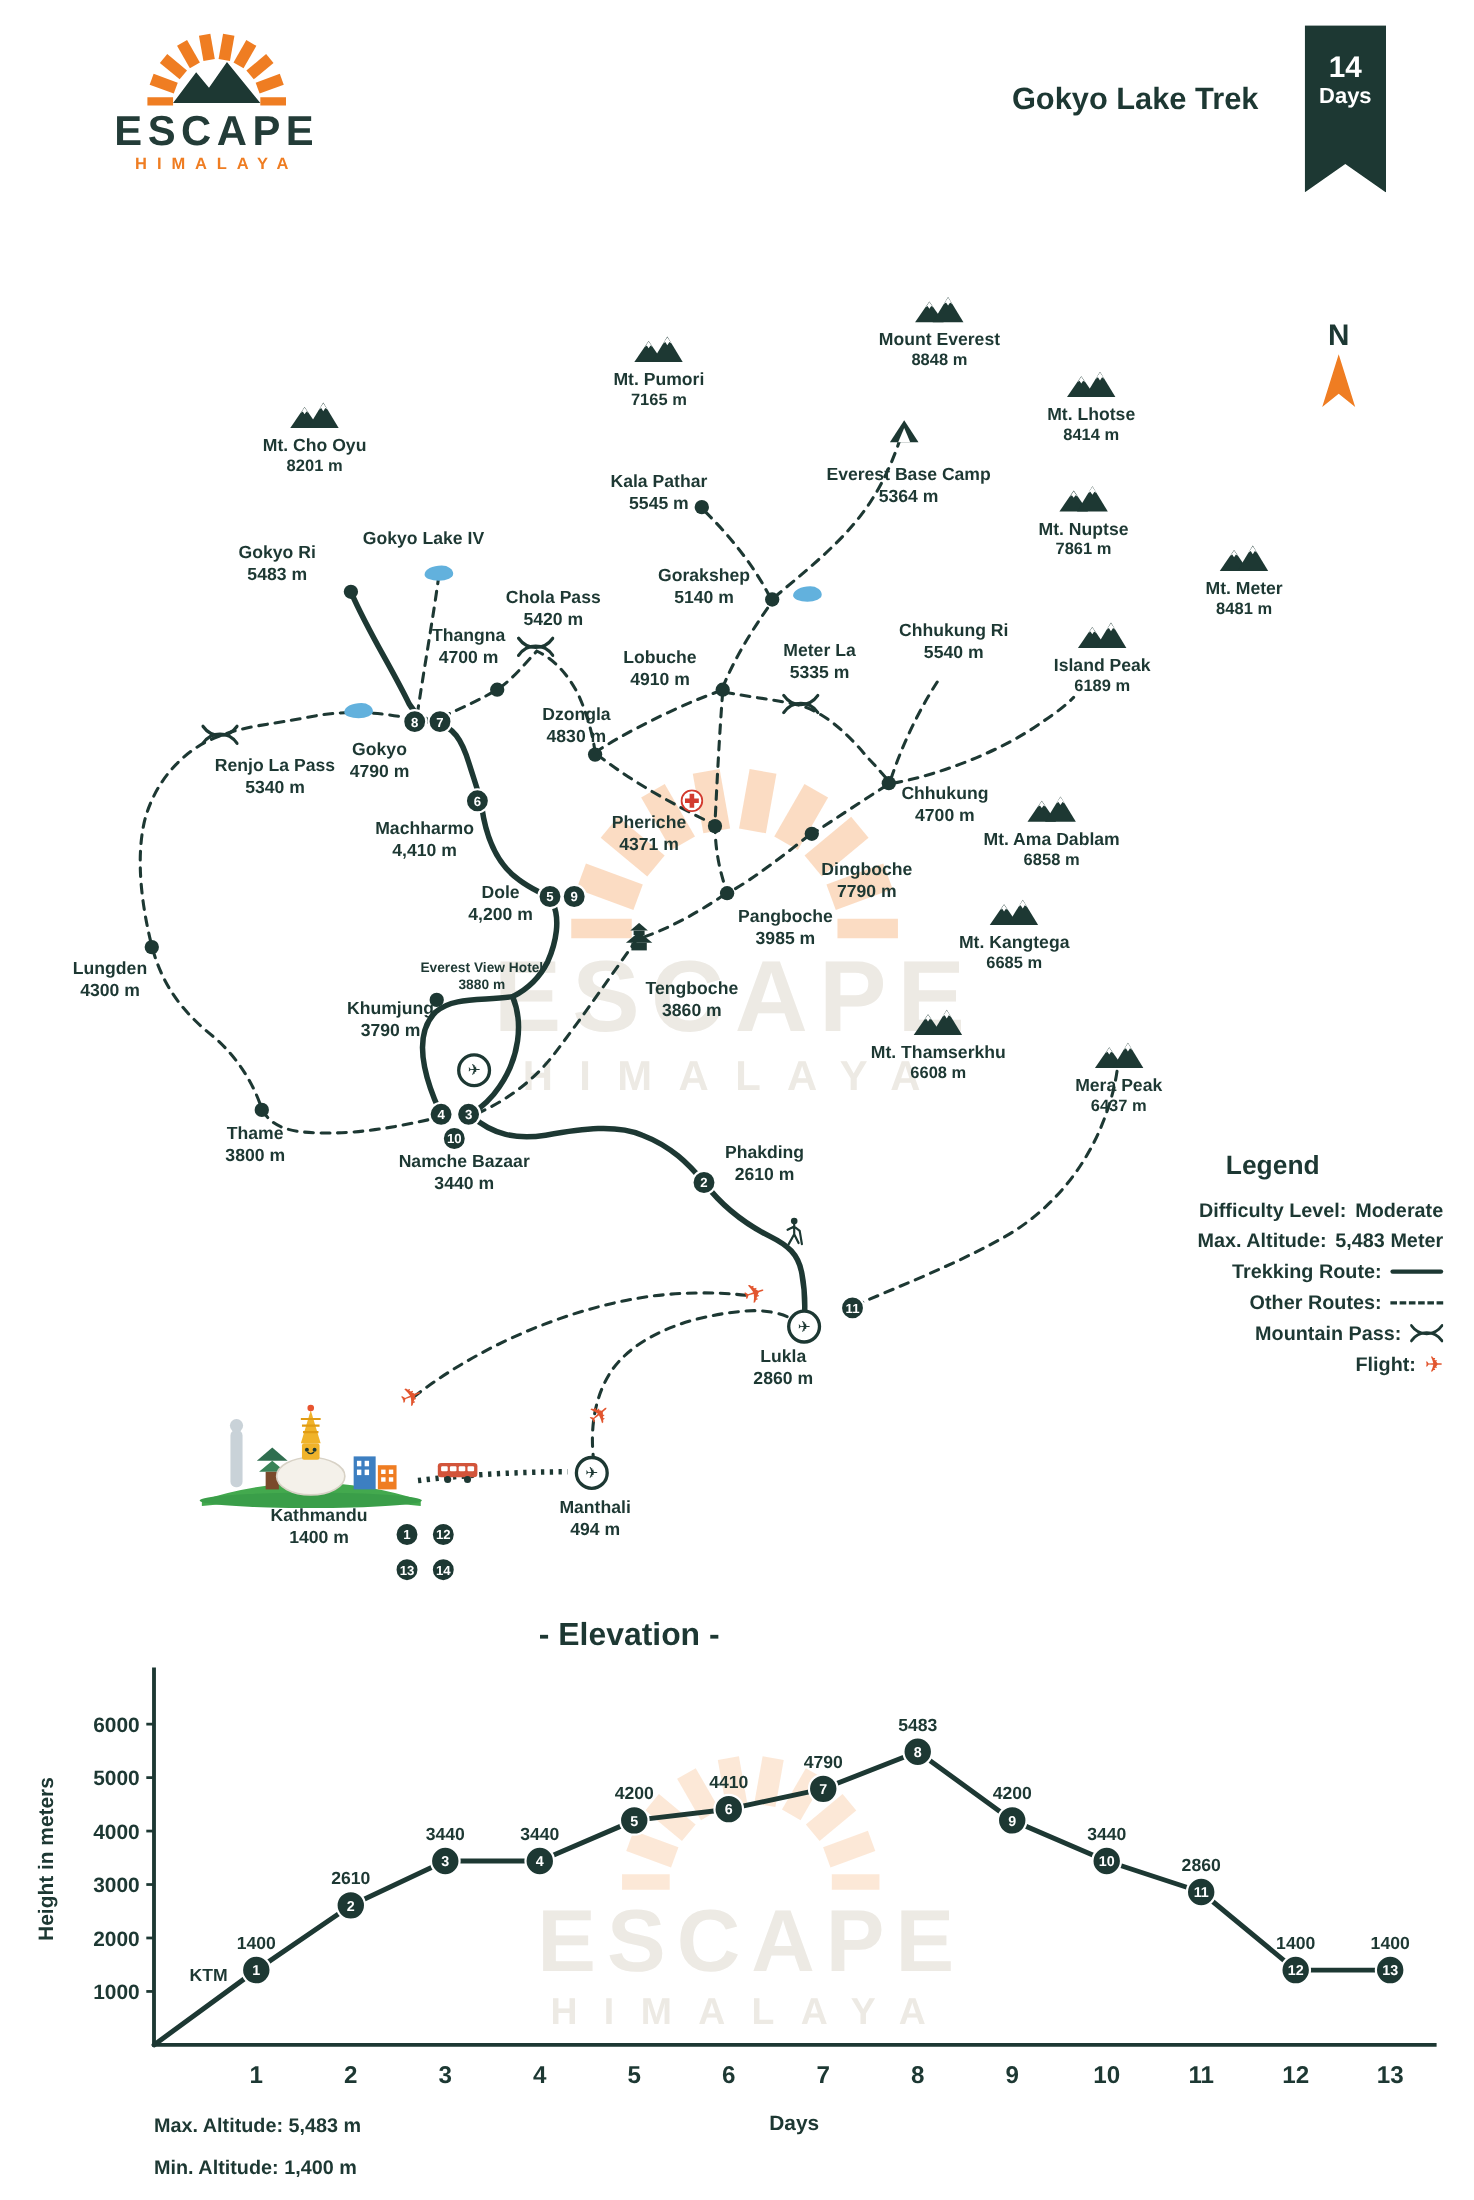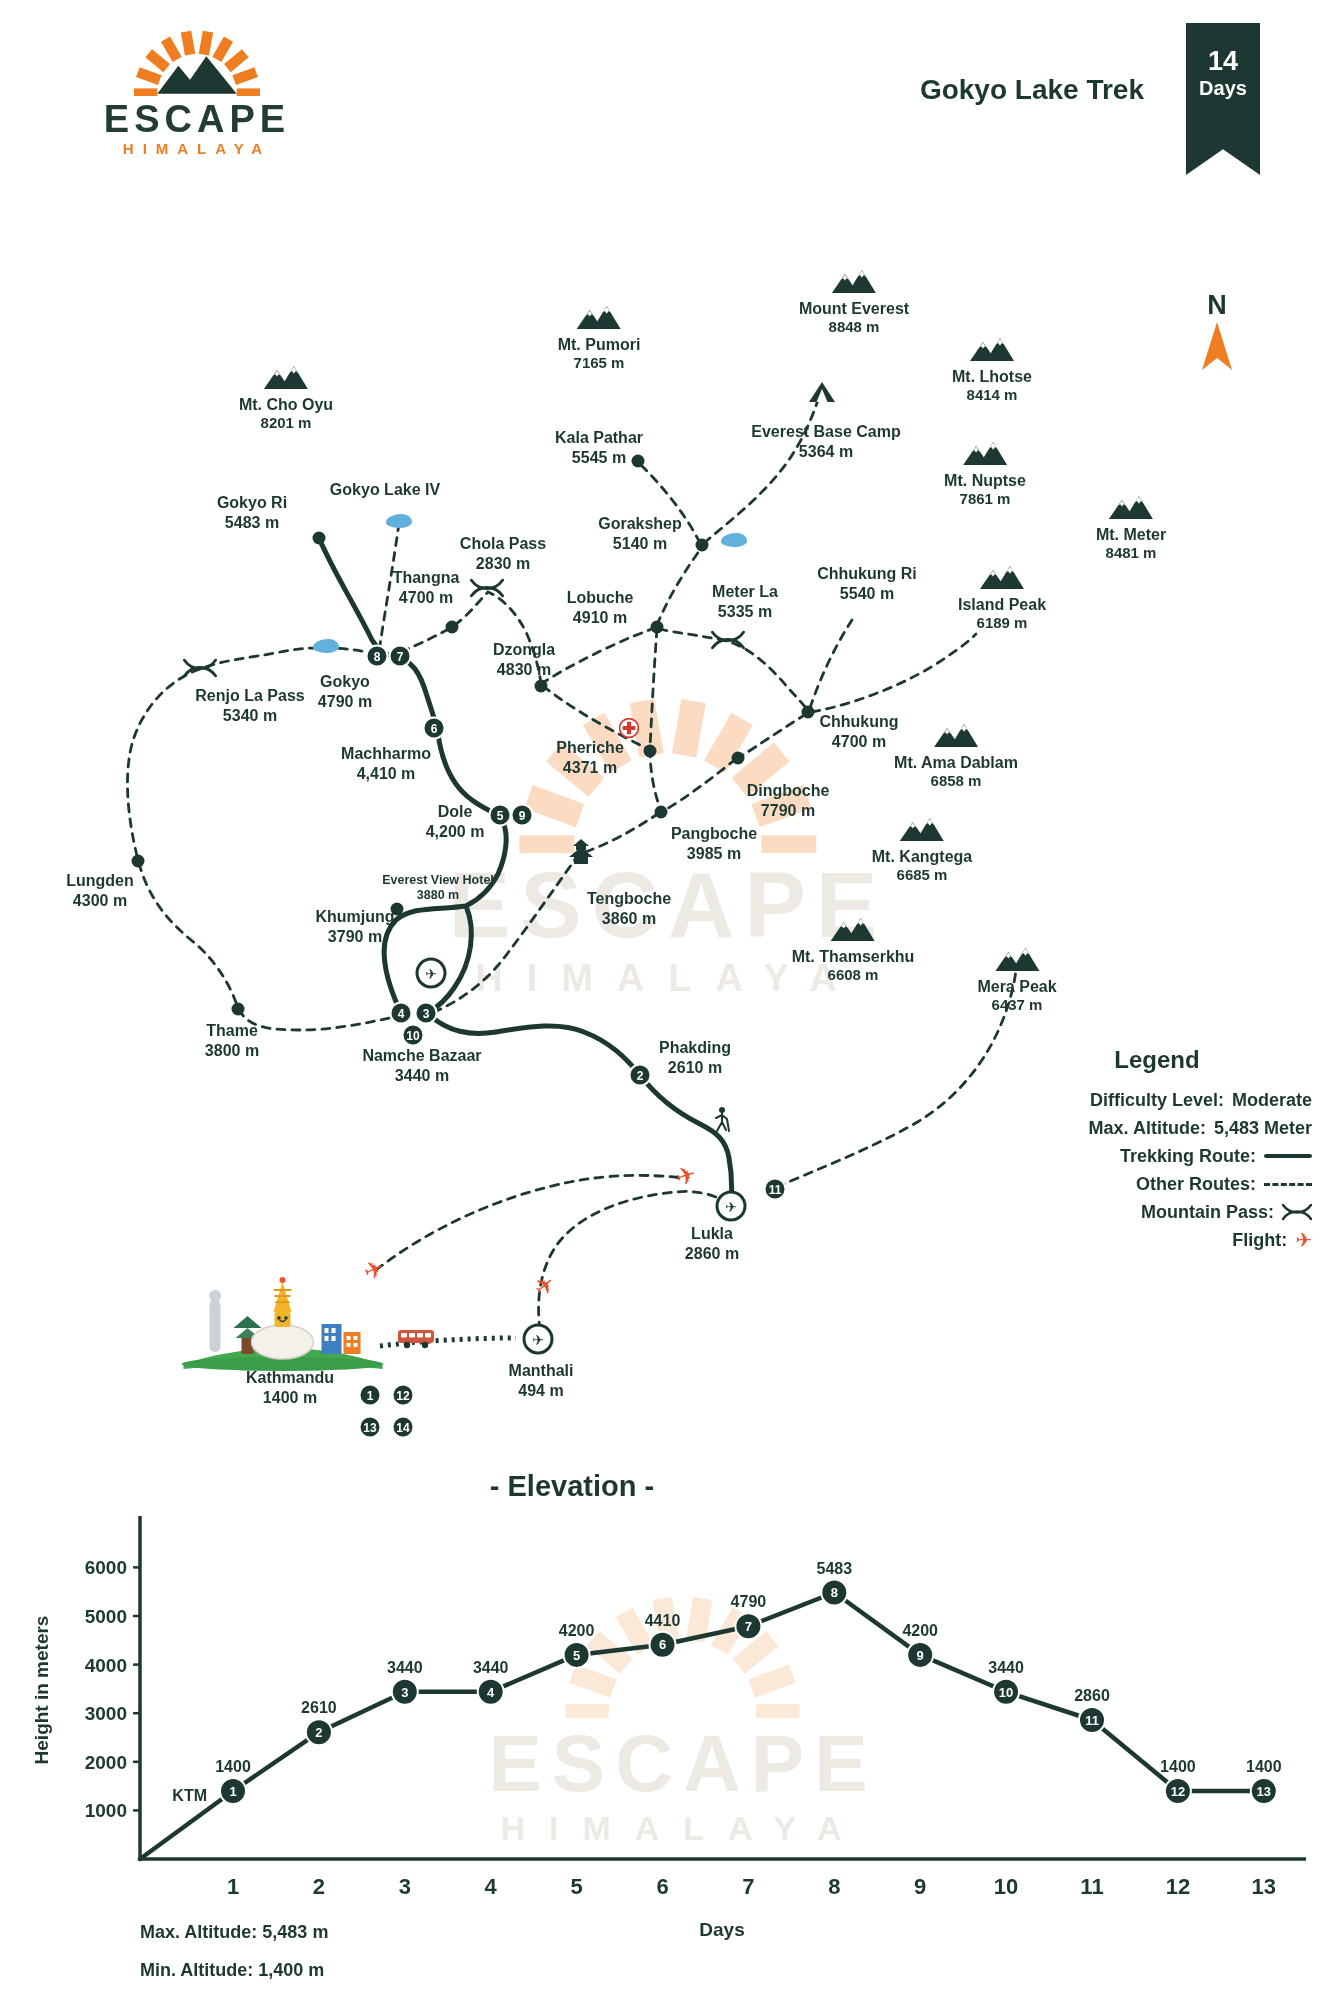--- a/index.html
+++ b/index.html
@@ -339,21 +339,21 @@
         <div>Gokyo Lake IV</div>
       </div>
       <div class="icon-wrap" style="left:487px;top:588px;">
         <svg width="34" height="20" viewBox="0 0 30 18">
     <path d="M1 2 C8 12 22 12 29 2" fill="none" stroke="#1d3833" stroke-width="2.6" stroke-linecap="round"></path>
     <path d="M1 16 C8 6 22 6 29 16" fill="none" stroke="#1d3833" stroke-width="2.6" stroke-linecap="round"></path>
         </svg>
       </div>
       <div class="place-label" style="left:503px;top:554px">
         <div>Chola Pass</div>
-        <div>2830 m</div>
+        <div>5420 m</div>
       </div>
       <div class="icon-wrap" style="left:452px;top:627px;">
         <span class="dot-icon"></span>
       </div>
       <div class="place-label" style="left:426px;top:588px">
         <div>Thangna</div>
         <div>4700 m</div>
       </div>
       <div class="icon-wrap" style="left:657px;top:627px;">
         <span class="dot-icon"></span>

